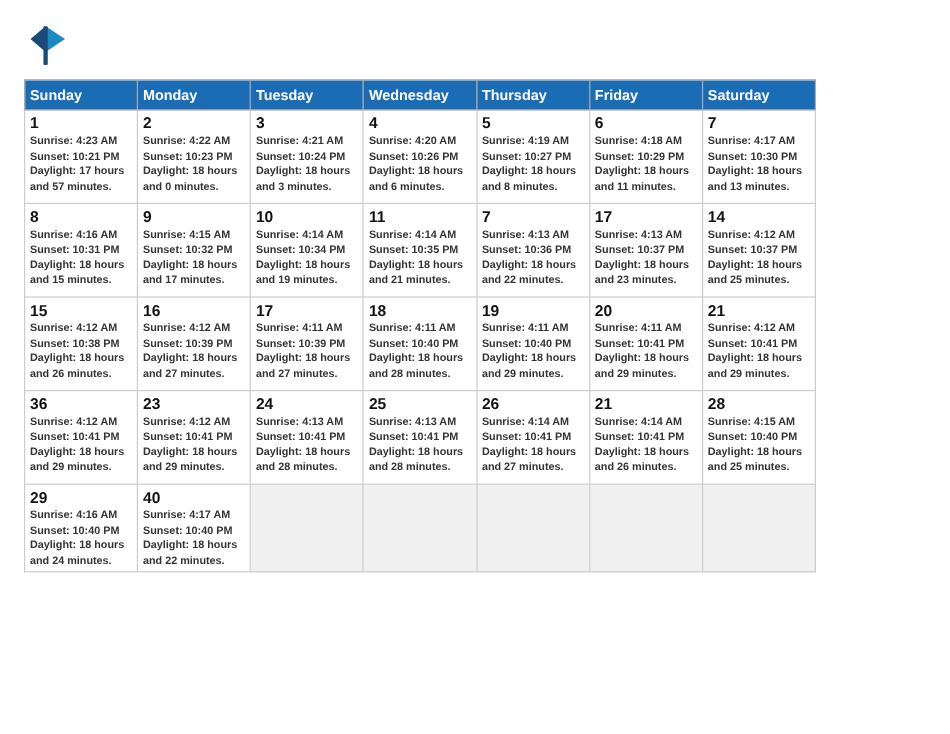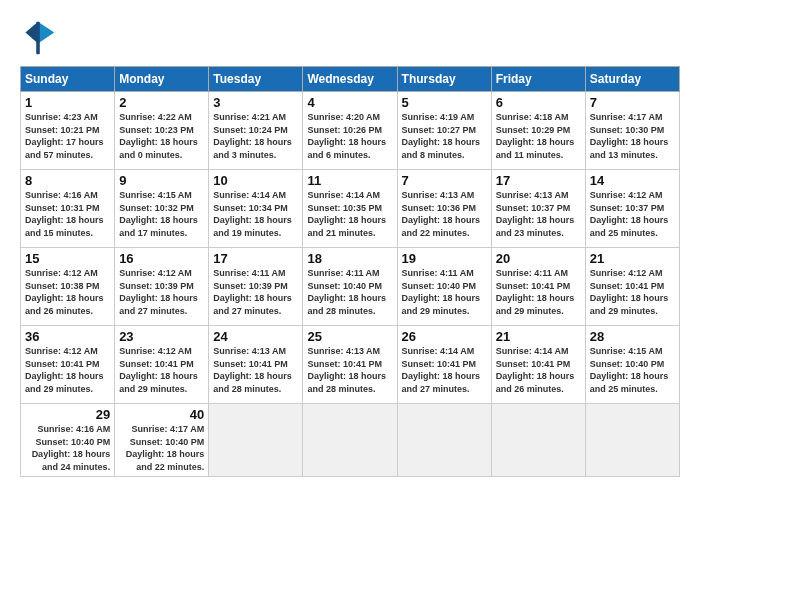--- a/index.html
+++ b/index.html
@@ -86,21 +86,20 @@
       margin-bottom: 1px;
     }
     .day-info {
       font-size: 9px;
       color: #333;
       line-height: 1.4;
       font-weight: bold;
     }
     .last-row td {
       height: 68px;
-      text-align: right;
     }
   </style>
 </head>
 <body>
 
 <div class="page">
   <div class="header">
     <div class="logo">
       <svg class="logo-icon" viewBox="0 0 40 40">
         <rect x="0" y="0" width="40" height="40" fill="none"></rect>

